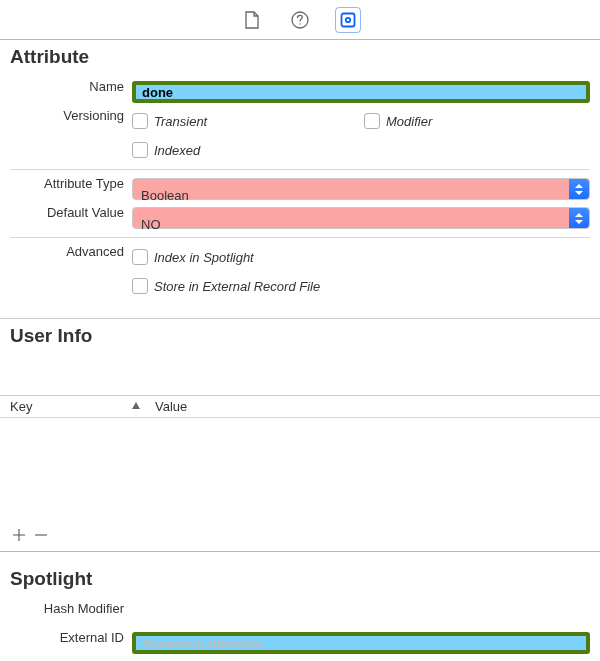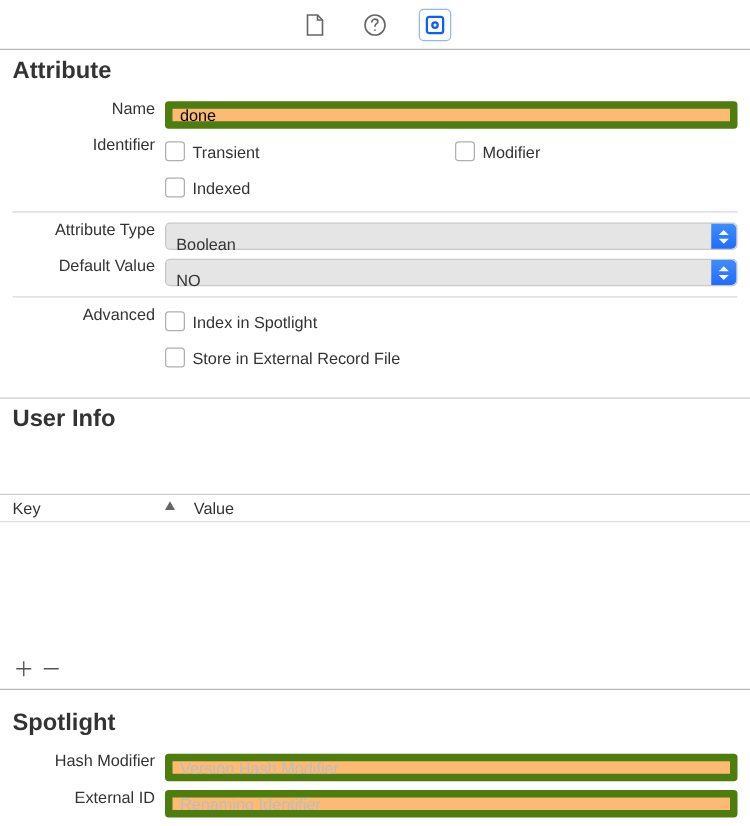--- a/index.html
+++ b/index.html
@@ -55,56 +55,58 @@
   }
   .field {
     flex: 1;
     display: flex;
     align-items: center;
     gap: 6px;
   }
   input[type="text"].textfield {
     width: 100%;
     height: 22px;
-    border: 6px solid #4d7c0f;
+    border: 4px solid #4d7c0f;
     border-radius: 3px;
     padding: 0 6px;
     font-size: 13px;
     font-family: inherit;
     outline: none;
-    background: #fdba74;
+    background: #7dd3fc;
+    font-weight: bold;
   }
   input[type="text"].textfield::placeholder { color: #bdbdbd; }
 
   .checkbox {
     display: inline-flex;
     align-items: center;
     gap: 6px;
     margin-right: 10px;
+    font-style: italic;
   }
   .cb-box {
     width: 16px; height: 16px;
     border: 1px solid #b0b0b0;
     border-radius: 3px;
     background: #fff;
     flex-shrink: 0;
   }
   .props-line {
     display: flex;
     width: 100%;
   }
   .props-half { flex: 1; display: flex; }
 
   .select {
     position: relative;
     width: 100%;
     height: 22px;
     border: 1px solid #c8c8c8;
     border-radius: 4px;
-    background: #e5e5e5;
+    background: #fca5a5;
     display: flex;
     align-items: center;
     padding: 12px 24px 0 8px;
     font-size: 13px;
   }
   .select .stepper {
     position: absolute;
     right: 0; top: 0; bottom: 0;
     width: 20px;
     background: linear-gradient(#3f8cff, #1f6dff);
@@ -202,21 +204,21 @@
 <div class="form">
 
   <div class="row">
     <div class="label">Name</div>
     <div class="field">
       <input type="text" class="textfield" value="done" style="">
     </div>
   </div>
 
   <div class="row">
-    <div class="label">Identifier</div>
+    <div class="label">Versioning</div>
     <div class="field props-line">
       <div class="props-half">
         <label class="checkbox">
           <span class="cb-box"></span>
           <span>Transient</span>
         </label>
       </div>
       <div class="props-half">
         <label class="checkbox">
           <span class="cb-box"></span>
@@ -313,23 +315,20 @@
     </div>
   </div>
 </div>
 
 <div style="height:10px"></div>
 <div class="section-header">Spotlight</div>
 
 <div class="form">
   <div class="row">
     <div class="label">Hash Modifier</div>
-    <div class="field">
-      <input type="text" class="textfield" placeholder="Version Hash Modifier" style="">
-    </div>
   </div>
   <div class="row">
     <div class="label">External ID</div>
     <div class="field">
       <input type="text" class="textfield" placeholder="Renaming Identifier" style="">
     </div>
   </div>
 </div>
 
 </body></html>

